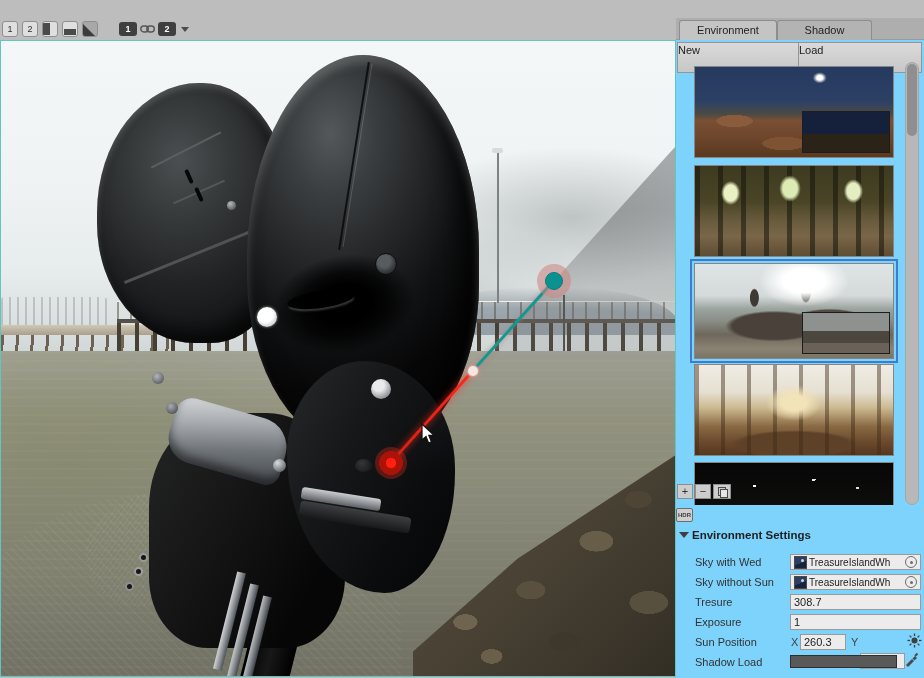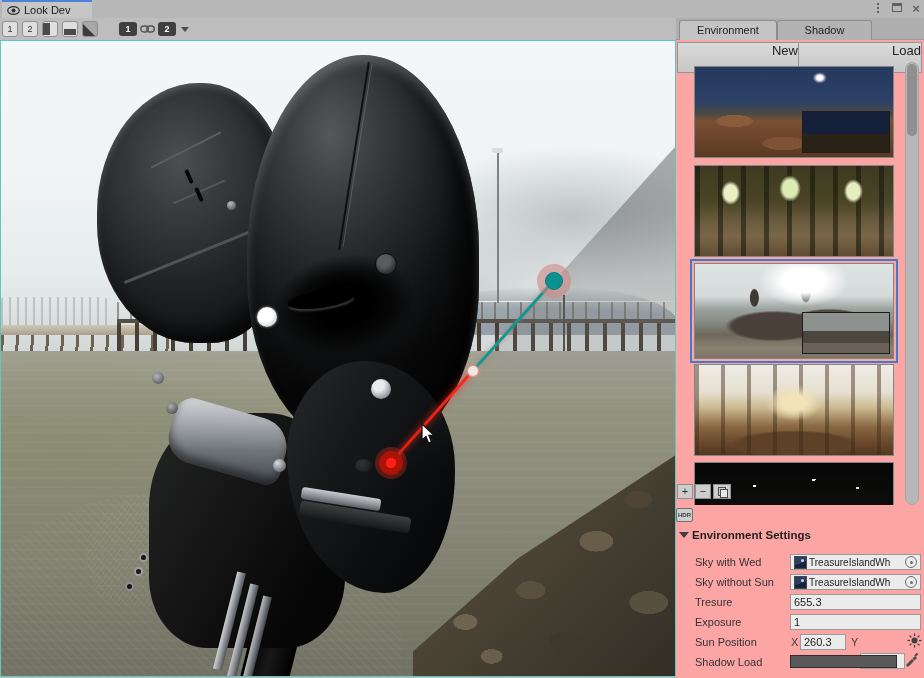--- a/index.html
+++ b/index.html
@@ -11,57 +11,39 @@
   .winbtn{position:absolute;top:2px;height:13px;color:#616161;font-size:12px;line-height:13px;text-align:center;}
   
   .toolbar{position:absolute;left:0;top:18px;width:676px;height:22px;background:#bdbdbd;}
   .tbtn{position:absolute;top:3px;width:16px;height:16px;background:#dfdfdf;border:1px solid #8f8f8f;border-radius:3px;box-sizing:border-box;font-size:9px;color:#2f2f2f;display:flex;align-items:center;justify-content:center;overflow:hidden;}
   .tbtn.pressed{background:#a8a8a8;}
   .cam{position:absolute;top:4px;width:18px;height:14px;background:#3f3f3f;border-radius:3px;color:#fff;font-size:9px;font-weight:bold;display:flex;align-items:center;justify-content:center;}
   
   .viewport{position:absolute;left:0;top:40px;width:676px;height:637px;border:1px solid #62c5bf;box-sizing:border-box;overflow:hidden;background:#eef1f1;}
   .carbon{background-image:repeating-linear-gradient(96deg,rgba(255,255,255,.055) 0 1px,rgba(0,0,0,0) 1px 4px);}
   
-  .panel{position:absolute;left:676px;top:18px;width:248px;height:660px;background:#fca5a5;}
+  .panel{position:absolute;left:676px;top:18px;width:248px;height:660px;background:#7dd3fc;}
   .ptab{position:absolute;top:2px;height:20px;border:1px solid #8d8d8d;border-bottom:none;border-radius:3px 3px 0 0;font-size:11px;color:#222;text-align:center;line-height:19px;box-sizing:border-box;}
-  .bigbtn{position:absolute;top:24px;height:31px;background:linear-gradient(#dadada,#c7c7c7);border:1px solid #959595;font-size:13px;text-align:right;line-height:15px;color:#222;box-sizing:border-box;}
+  .bigbtn{position:absolute;top:24px;height:31px;background:linear-gradient(#dadada,#c7c7c7);border:1px solid #959595;font-size:11px;text-align:left;line-height:15px;color:#222;box-sizing:border-box;}
   .thumb{position:absolute;left:18px;width:200px;height:92px;border:1px solid #858585;box-sizing:border-box;overflow:hidden;}
   .sel{outline:2px solid #3f7cc9;outline-offset:2px;}
   .inset{position:absolute;right:3px;bottom:4px;width:86px;height:40px;border:1px solid #1d1d1d;}
   .minibtn{position:absolute;width:16px;height:15px;background:#cdcdcd;border:1px solid #8e8e8e;box-sizing:border-box;font-size:11px;color:#333;text-align:center;line-height:13px;}
   .rowlabel{position:absolute;left:19px;font-size:11px;color:#333;}
   .field{position:absolute;background:#ececec;border:1px solid #9a9a9a;box-sizing:border-box;font-size:10px;color:#222;display:flex;align-items:center;padding:0 3px;overflow:hidden;white-space:nowrap;}
   .picker{width:10px;height:10px;border:1px solid #6e6e6e;border-radius:50%;flex:0 0 auto;margin-left:auto;display:flex;align-items:center;justify-content:center;}
   .picker i{width:3px;height:3px;background:#6e6e6e;border-radius:50%;}
   .texicon{width:11px;height:11px;border:1px solid #4a4a4a;background:linear-gradient(160deg,#2c3f63 0 55%,#16233c 55%);flex:0 0 auto;margin-right:2px;position:relative;}
   .texicon i{position:absolute;left:6px;top:2px;width:3px;height:3px;background:#cfd6e2;border-radius:50%;}
 </style>
 </head>
 <body>
 
 <div class="app">
 
-  <div class="titlebar">
-    <div class="lookdev-tab">
-      <svg width="13" height="9">
-          <ellipse cx="6.5" cy="4.5" rx="5.8" ry="3.9" fill="none" stroke="#2e2e2e" stroke-width="1.2"></ellipse>
-          <circle cx="6.5" cy="4.5" r="2" fill="#2e2e2e"></circle>
-        </svg>
-      <span>Look Dev</span>
-    </div>
-    <div class="winbtn" style="left:874px;width:8px;">
-      <div style="width:2px;height:2px;background:#616161;margin:1px auto;"></div>
-      <div style="width:2px;height:2px;background:#616161;margin:2px auto;"></div>
-      <div style="width:2px;height:2px;background:#616161;margin:2px auto;"></div>
-    </div>
-    <div class="winbtn" style="left:892px;width:12px;">
-      <div style="width:10px;height:9px;border:1px solid #616161;border-top:3px solid #616161;box-sizing:border-box;margin-top:1px;"></div>
-    </div>
-    <div class="winbtn" style="left:910px;width:12px;font-size:13px;font-weight:bold;">×</div>
-  </div>
 
   <div class="toolbar">
     <div class="tbtn" style="left:2px;">1</div>
     <div class="tbtn" style="left:22px;">2</div>
     <div class="tbtn" style="left:42px;">
         <div style="width:7px;height:12px;background:#4a4a4a;margin-right:7px;"></div>
       </div>
     <div class="tbtn" style="left:62px;">
         <div style="width:12px;height:6px;background:#4a4a4a;margin-top:6px;"></div>
       </div>
@@ -207,21 +189,21 @@
           <i></i>
         </span>
       <span>TreasureIslandWh</span>
       <span class="picker">
           <i></i>
         </span>
     </div>
 
     <div class="rowlabel" style="top:578px;">Tresure</div>
     <div class="field" style="left:114px;top:576px;width:131px;height:16px;font-size:11px;">
-        <span>655.3</span>
+        <span>308.7</span>
       </div>
 
     <div class="rowlabel" style="top:598px;">Exposure</div>
     <div class="field" style="left:114px;top:596px;width:131px;height:16px;font-size:11px;">
         <span>1</span>
       </div>
 
     <div class="rowlabel" style="top:618px;">Sun Position</div>
     <div class="abs" style="left:115px;top:618px;font-size:11px;color:#444;">X</div>
     <div class="field" style="left:124px;top:616px;width:46px;height:16px;font-size:11px;">

